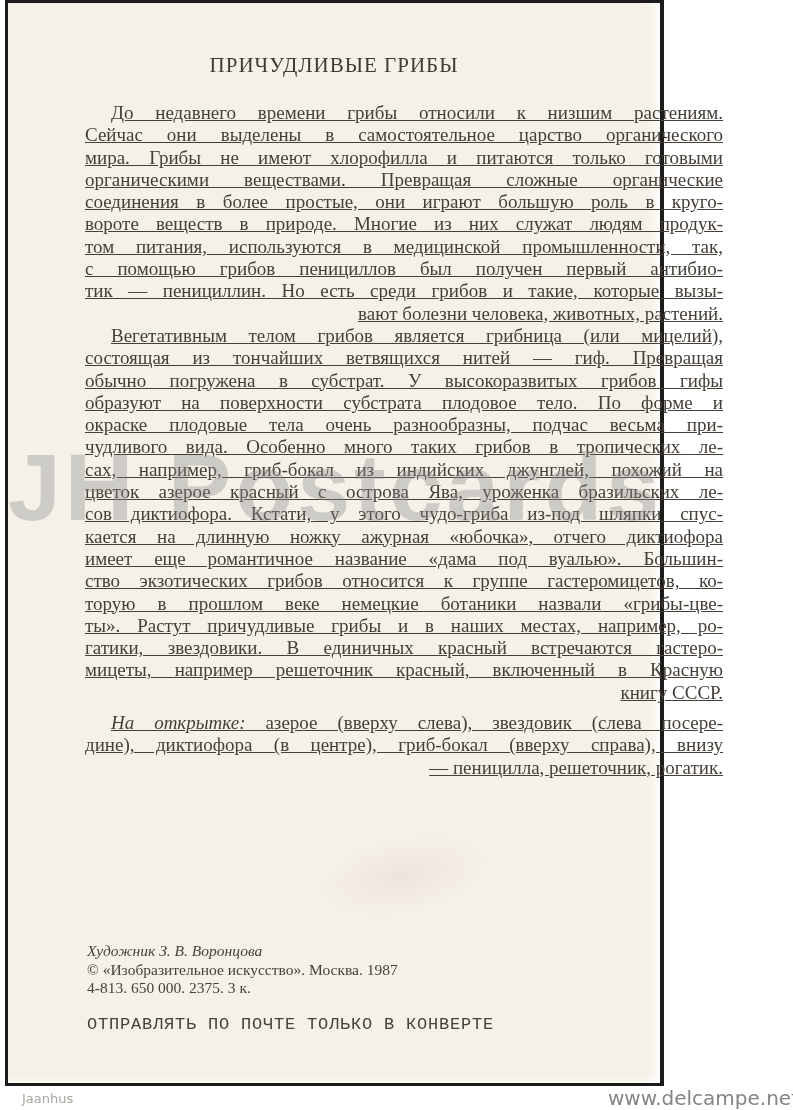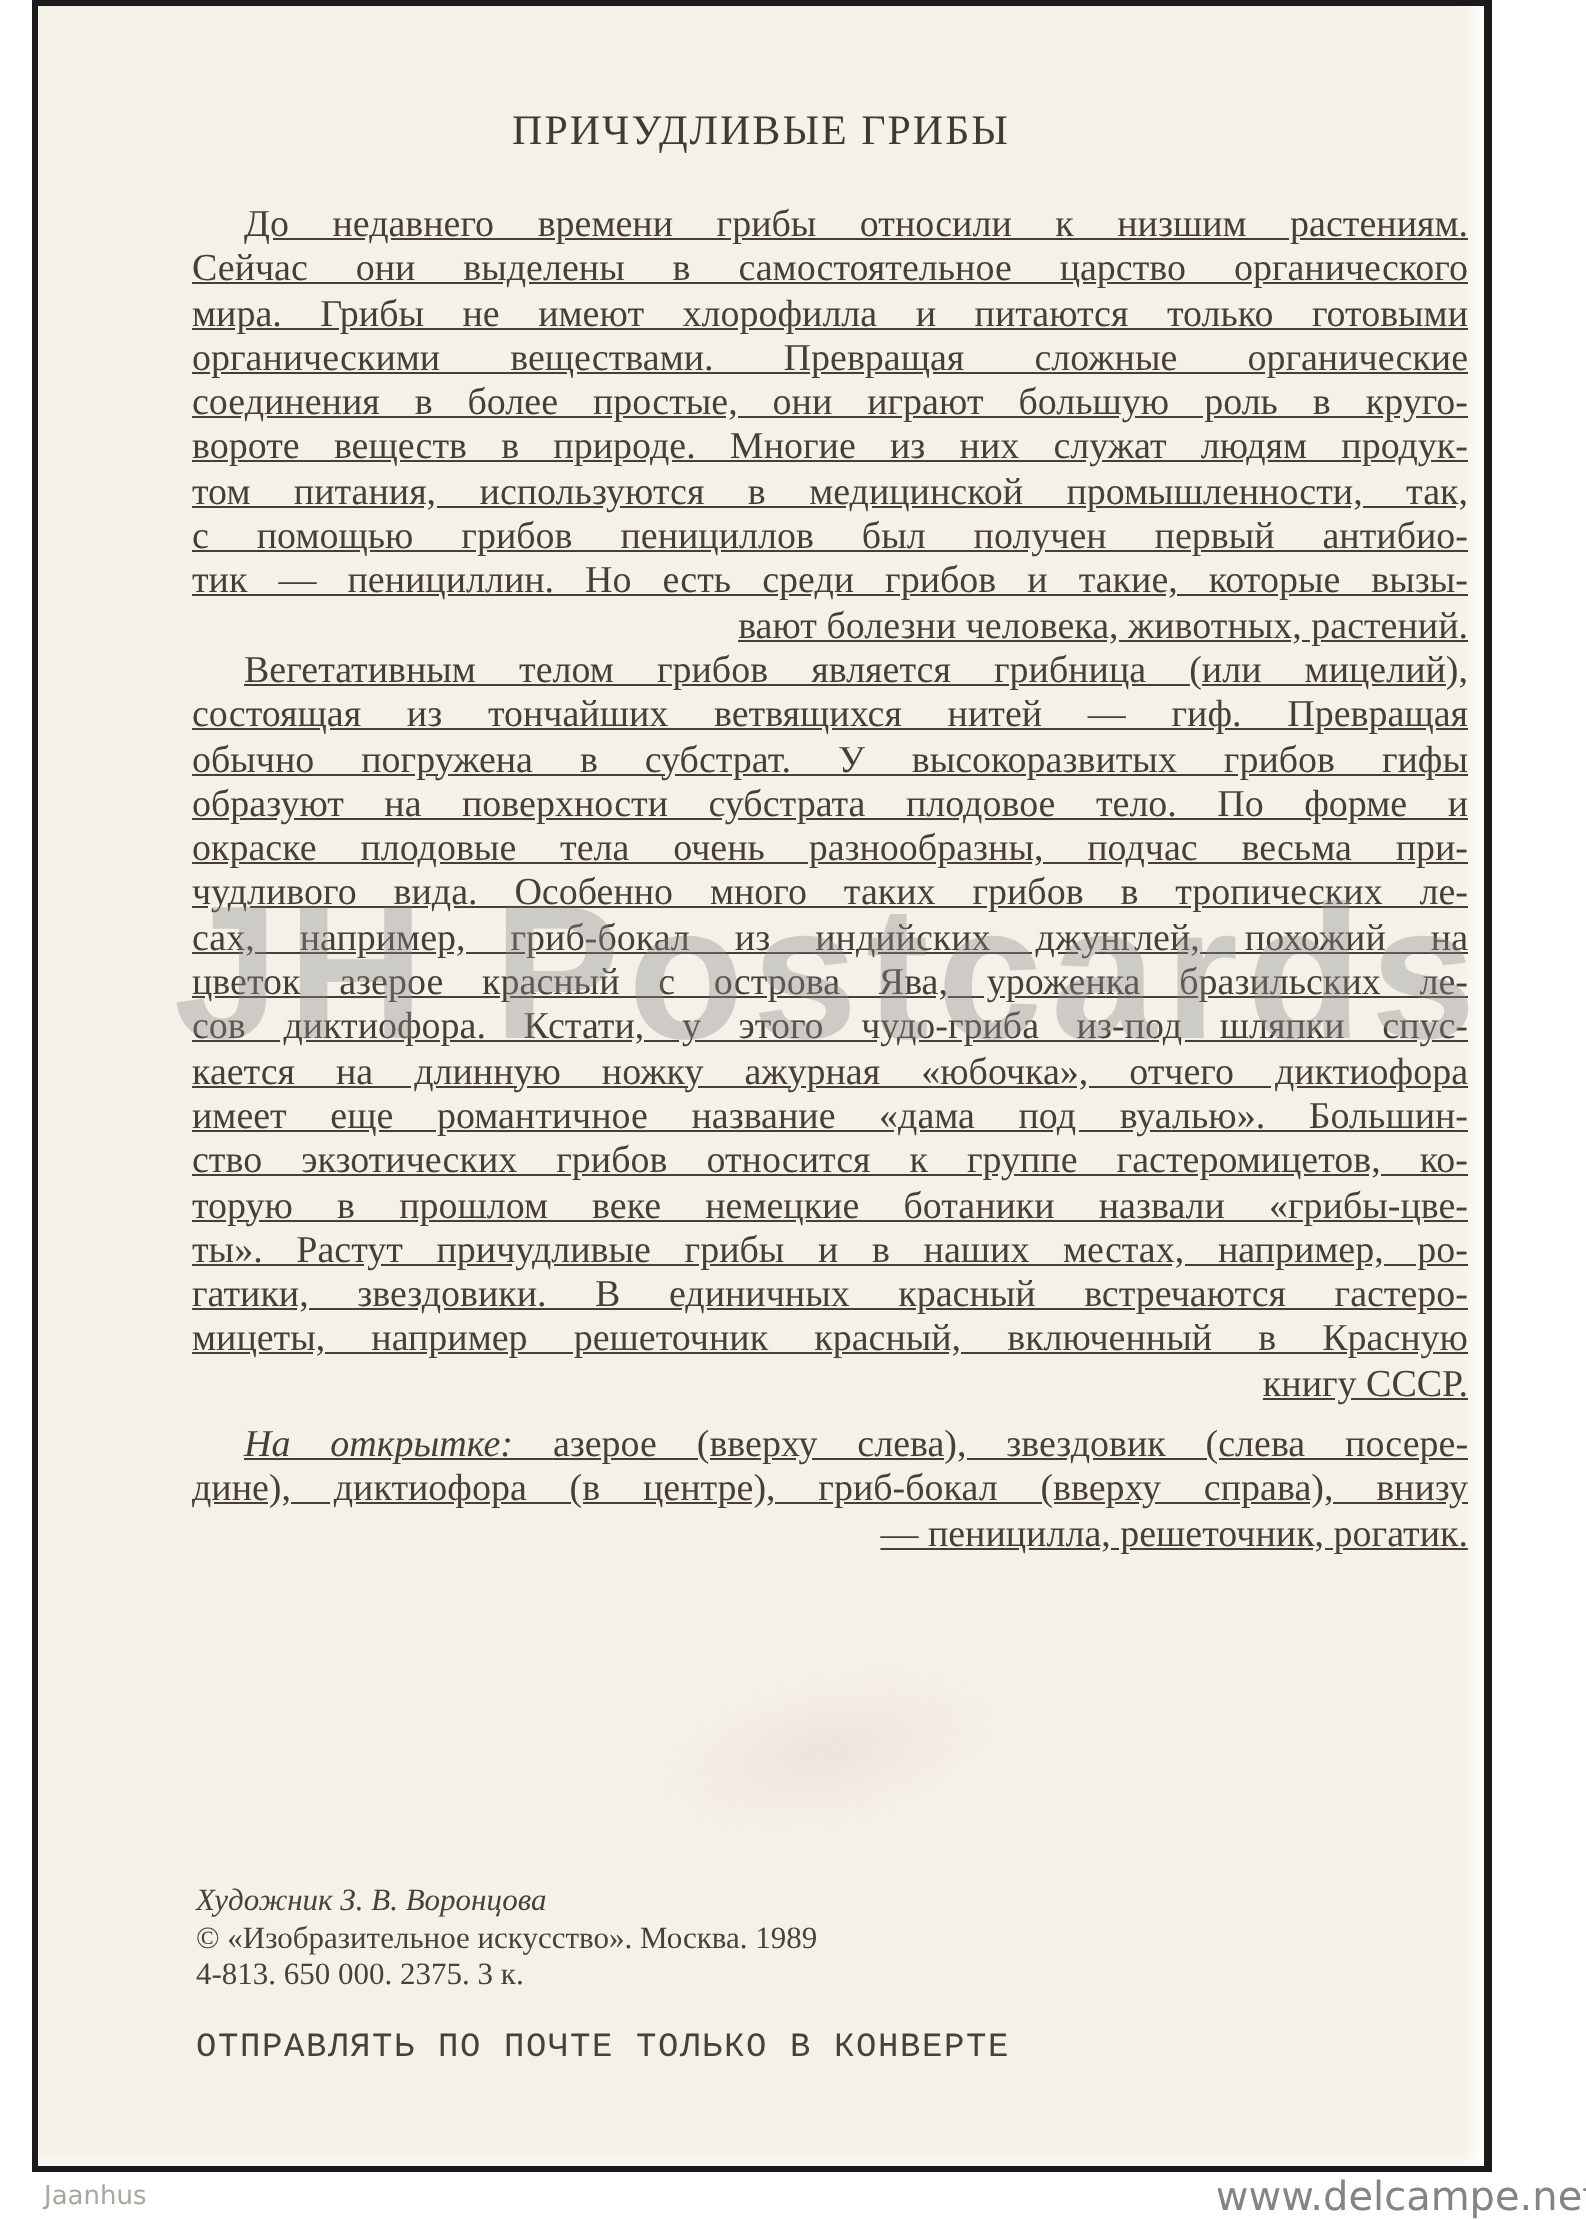--- a/index.html
+++ b/index.html
@@ -3,21 +3,21 @@
 <meta charset="utf-8">
 <style>
   html,body{margin:0;padding:0;}
   body{
     width:793px;height:1110px;position:relative;overflow:hidden;
     background:#ffffff;
     font-family:"Liberation Serif", serif;
   }
   
   .scan{
-    position:absolute;top:0;left:16px;width:730px;height:1086px;
+    position:absolute;top:0;left:5px;width:659px;height:1086px;
     box-sizing:border-box;
     background:#f5f1e8;
     border:3px solid #1b1b1b;
     border-right-width:4px;
     box-shadow:inset -12px 0 10px -6px rgba(255,255,255,0.85),
                inset 0 -8px 8px -5px rgba(255,255,255,0.6);
     padding-left:12px;
   }
   .title{
     position:absolute;top:50px;left:0;width:100%;
@@ -113,21 +113,21 @@
     <div class="line first">
       <span class="ital">На открытке:</span>
       <span>азерое (вверху слева), звездовик (слева посере-</span>
     </div>
     <div class="line">дине), диктиофора (в центре), гриб-бокал (вверху справа), внизу</div>
     <div class="line plain">— пеницилла, решеточник, рогатик.</div>
   </div>
 
   <div class="colophon">
     <div class="ital">Художник З. В. Воронцова</div>
-    <div>© «Изобразительное искусство». Москва. 1989</div>
+    <div>© «Изобразительное искусство». Москва. 1987</div>
     <div>4-813. 650 000. 2375. 3 к.</div>
   </div>
 
   <div class="notice">ОТПРАВЛЯТЬ ПО ПОЧТЕ ТОЛЬКО В КОНВЕРТЕ</div>
 
   <div class="smudge"></div>
 
   <div class="watermark">JH Postcards</div>
 </div>
 

